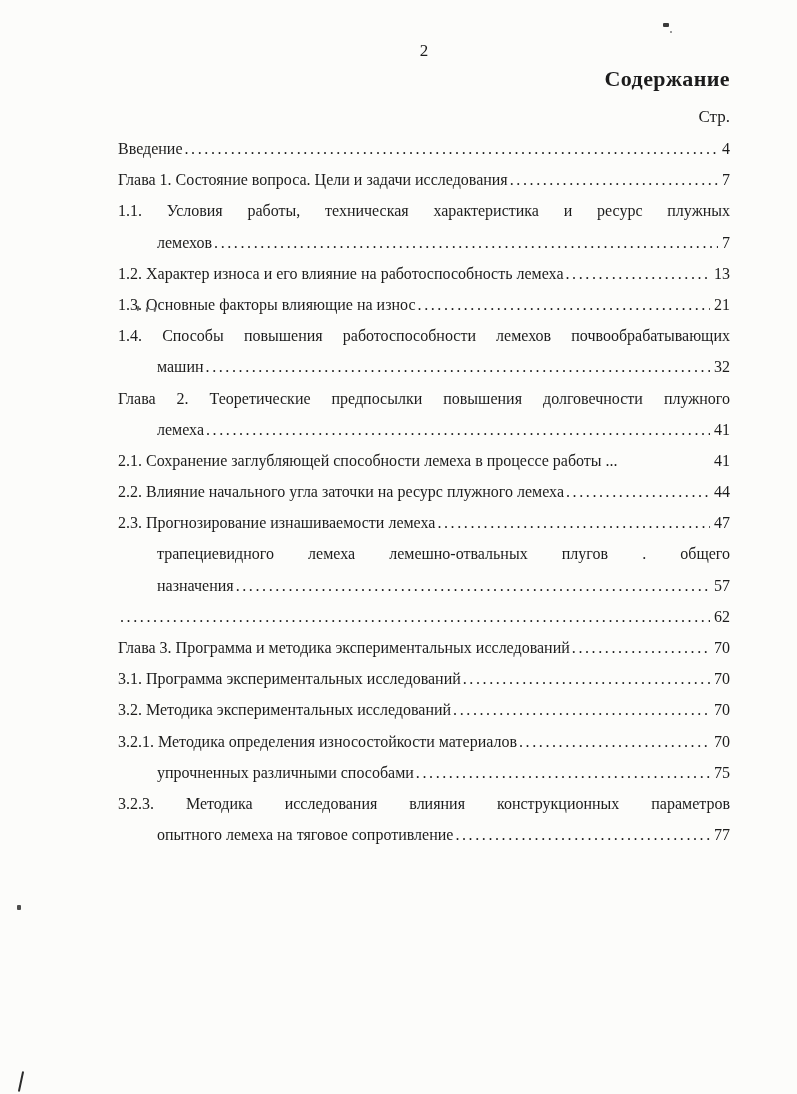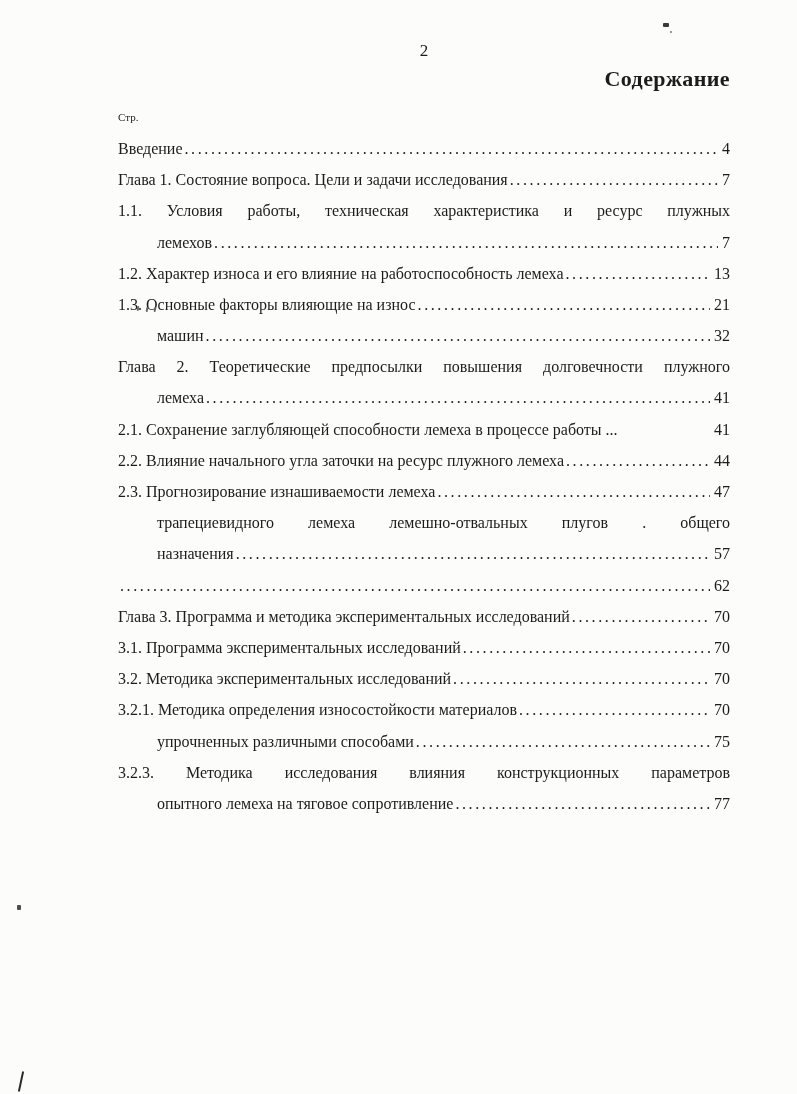--- a/index.html
+++ b/index.html
@@ -26,22 +26,22 @@
     box-sizing: border-box;
     padding-left: 30px;
     text-align: right;
     font-size: 22px; line-height: 26px;
     font-weight: bold;
     letter-spacing: 0.4px;
   }
   .col-header {
     position: absolute;
     top: 107px; left: 118px; width: 612px;
-    text-align: left;
-    font-size: 11px; line-height: 20px;
+    text-align: right;
+    font-size: 17px; line-height: 20px;
   }
   .toc {
     position: absolute;
     top: 133px; left: 118px; width: 612px;
     font-size: 16px;
   }
   .line {
     height: 31.2px;
     line-height: 31.2px;
   }
@@ -119,20 +119,21 @@
       <div class="line leader">
         <span class="t">1.2. Характер износа и его влияние на работоспособность лемеха</span>
         <span class="dots">..........................................................................................................................................................</span>
         <span class="pg">13</span>
       </div>
       <div class="line leader">
         <span class="t">1.3. Основные факторы влияющие на износ</span>
         <span class="dots">..........................................................................................................................................................</span>
         <span class="pg">21</span>
       </div>
+      <div class="line justify">1.4. Способы повышения работоспособности лемехов почвообрабатывающих</div>
       <div class="line leader indent">
         <span class="t">машин</span>
         <span class="dots">..........................................................................................................................................................</span>
         <span class="pg">32</span>
       </div>
       <div class="line justify">Глава 2. Теоретические предпосылки повышения долговечности плужного</div>
       <div class="line leader indent">
         <span class="t">лемеха</span>
         <span class="dots">..........................................................................................................................................................</span>
         <span class="pg">41</span>

